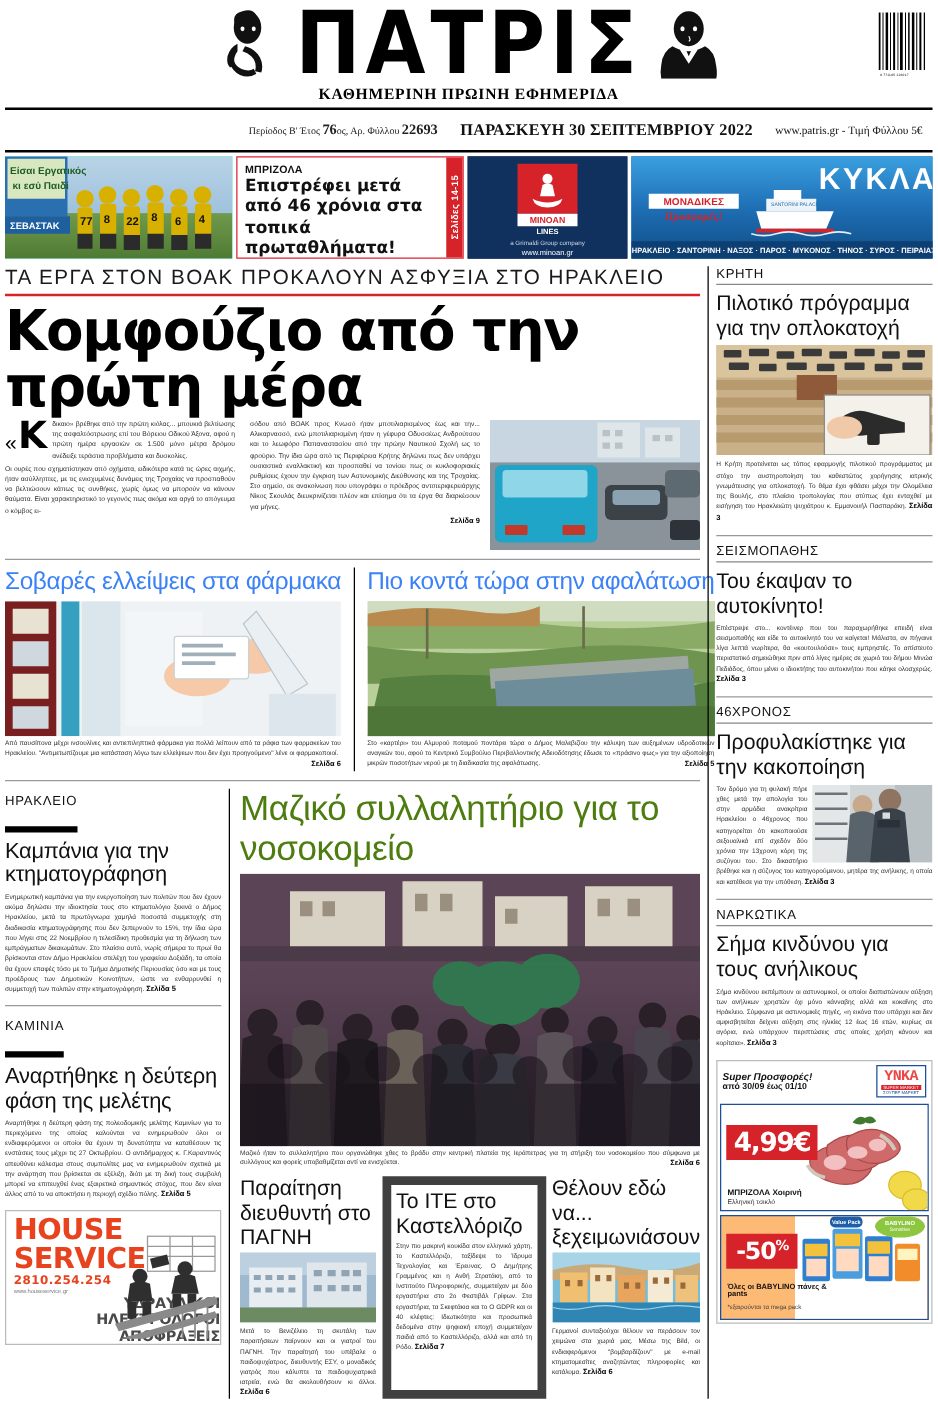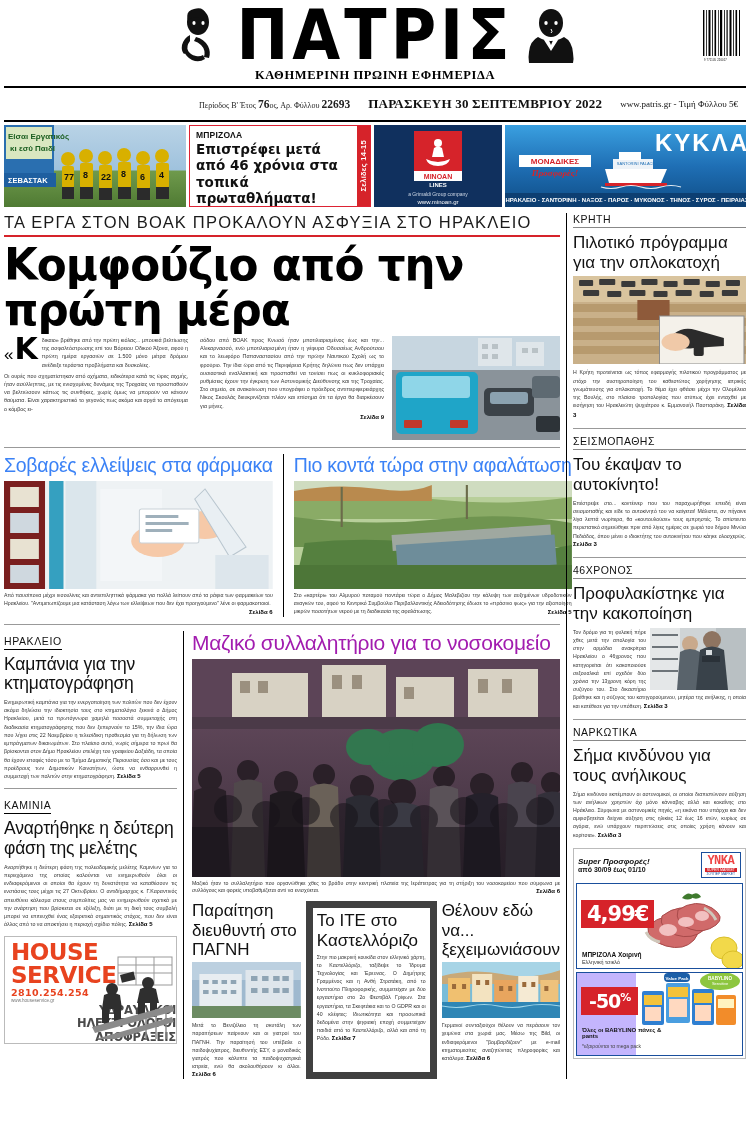--- a/index.html
+++ b/index.html
@@ -127,26 +127,26 @@
   .sec-photo { width:100%; height: 108px; }
   .cap { font-size: 5.2px; line-height: 1.5; color:#333; text-align: justify; margin-top: 3px; }
 
   
   .region { display:flex; gap: 6px; margin-top: 2px; }
   .reg-left { width: 180px; border-right: 1px solid #000; padding-right: 6px; }
   .reg-center { flex: 1; padding-left: 2px; }
 
   .kicker-line {
     font-size: 10.5px; letter-spacing: .6px; color:#111;
-    border-bottom: 1px solid #000000; padding-bottom: 2px; display:inline-block;
+    border-bottom: 5px solid #000000; padding-bottom: 14px; display:inline-block;
   }
   .blk-title { font-size: 17.5px; line-height: 1.12; margin: 5px 0 4px; color:#111; letter-spacing:-.2px; }
   .blk-body { font-size: 5.3px; line-height: 1.56; text-align: justify; color:#333; }
 
-  .mass-title { font-size: 21px; letter-spacing: -.3px; color:#a21caf; margin-bottom: 4px; }
+  .mass-title { font-size: 28px; letter-spacing: -.3px; color:#4d7c0f; margin-bottom: 4px; }
   .mass-photo { width:100%; height: 218px; }
 
   
   .trio { display:flex; gap: 5px; margin-top: 6px; }
   .trio-col { flex:1; }
   .trio-col.boxed { border: 7px solid #404040; padding: 3px 4px; }
   .trio-title { font-size: 17px; line-height: 1.14; color:#111; margin-bottom: 3px; }
   .trio-photo { width: 100%; height: 56px; }
   .trio-body { font-size: 5.2px; line-height: 1.56; text-align: justify; color:#333; margin-top: 3px; }
 
@@ -174,21 +174,21 @@
   .synka-dates { font-size: 7px; font-weight:700; color:#111; }
   .synka-logo { border:1px solid #1a4f9c; padding:1px 3px; text-align:center; }
   .synka-logo .lg { font-family:Liberation Mono, monospace; font-weight:700; font-size: 12px; color:#ef4444; letter-spacing:-.5px; }
   .synka-logo .sm { font-size: 3.4px; color:#1a4f9c; }
   .synka-logo .bar { background:#d6232a; color:#fff; font-size:3.6px; padding:0 2px; }
   .promo { border:1px solid #1a4f9c; margin: 2px; position: relative; height: 86px; overflow:hidden; background:#fff; }
   .price-badge { position:absolute; left:4px; top:16px; background:#d6232a; color:#fff;
     font-family:"DejaVu Sans",sans-serif; font-weight:700; font-size: 21px; padding: 2px 6px; letter-spacing:-1px; }
   .promo-name { position:absolute; left:5px; bottom:10px; font-size:6.5px; font-weight:700; color:#111;}
   .promo-sub { position:absolute; left:5px; bottom:3px; font-size:5.4px; color:#333;}
-  .promo2 { border:1px solid #1a4f9c; margin: 3px 2px 2px; position:relative; height: 84px; overflow:hidden; background:#c4b5fd;}
+  .promo2 { border:1px solid #1a4f9c; margin: 3px 2px 2px; position:relative; height: 84px; overflow:hidden; background:#fdba74;}
   .disc-badge { position:absolute; left:4px; top:14px; background:#d6232a; color:#fff;
     font-family:"DejaVu Sans",sans-serif; font-weight:700; font-size:19px; padding:3px 8px; letter-spacing:-1px;}
   .disc-badge sup { font-size: 11px; }
   .promo2-name { position:absolute; left:5px; bottom:16px; font-size:6px; font-weight:700; color:#111; width:95px;}
   .promo2-sub { position:absolute; left:5px; bottom:6px; font-size:5px; color:#444; width:100px;}
 </style>
 </head>
 <body>
 
 <div class="page">

